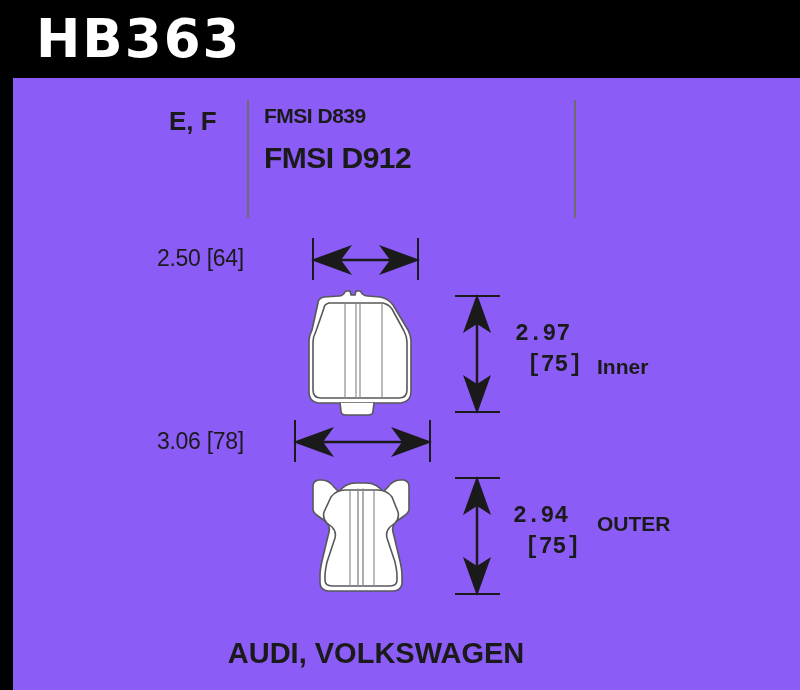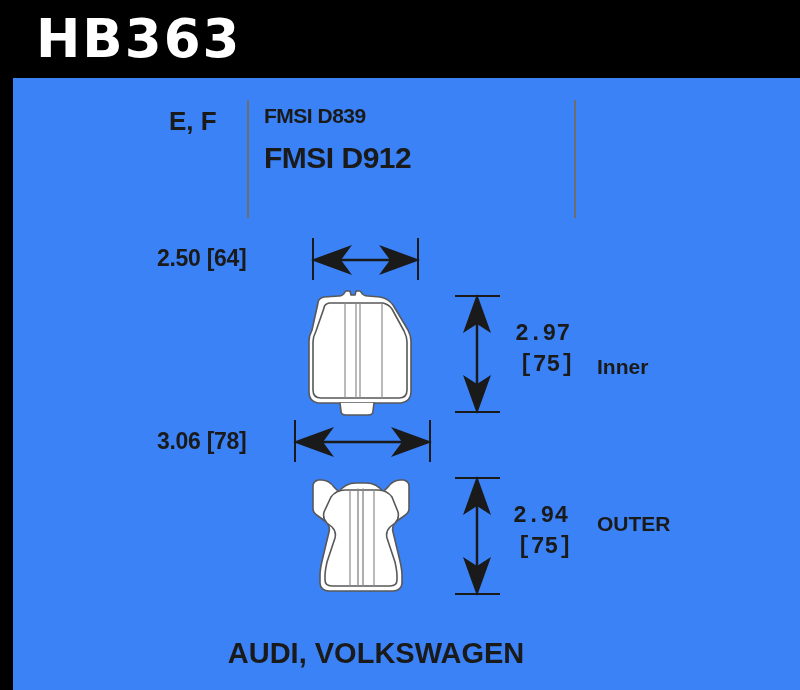--- a/index.html
+++ b/index.html
@@ -8,21 +8,21 @@
     background: #ffffff;
   }
   body {
     font-family: "Liberation Sans", sans-serif;
   }
 
   #sheet {
     position: relative;
     width: 800px;
     height: 690px;
-    background: #3b82f6;
+    background: #8b5cf6;
     overflow: hidden;
   }
 
   
   #header-bar {
     position: absolute;
     left: 0; top: 0;
     width: 800px; height: 78px;
     background: #000000;
   }
@@ -77,42 +77,42 @@
   #thickness {
     left: 580px; top: 106px;
     font-size: 27px;
     letter-spacing: -0.5px;
   }
 
   
   .dim-label {
     position: absolute;
     font-family: "Liberation Sans", sans-serif;
-    font-weight: bold;
+    font-weight: normal;
     color: #1a1a1a;
     font-size: 23px;
     white-space: nowrap;
     letter-spacing: -0.3px;
   }
   #width-inner-label  { left: 157px; top: 245px; }
   #width-outer-label  { left: 157px; top: 428px; }
 
   .dim-stack {
     position: absolute;
     font-family: Liberation Mono, monospace;
     font-weight: bold;
     color: #1a1a1a;
     font-size: 23px;
     text-align: left;
     line-height: 31px;
     white-space: nowrap;
   }
   #height-inner-label { left: 515px; top: 319px; }
   #height-outer-label { left: 513px; top: 501px; }
-  .dim-stack .d2 { display: block; padding-left: 4px; }
+  .dim-stack .d2 { display: block; padding-left: 4px; margin-left: 8px; }
 
   .side-label {
     position: absolute;
     font-family: "Liberation Sans", sans-serif;
     font-weight: bold;
     color: #1a1a1a;
     font-size: 21px;
     white-space: nowrap;
     margin-top: 12px;
   }

